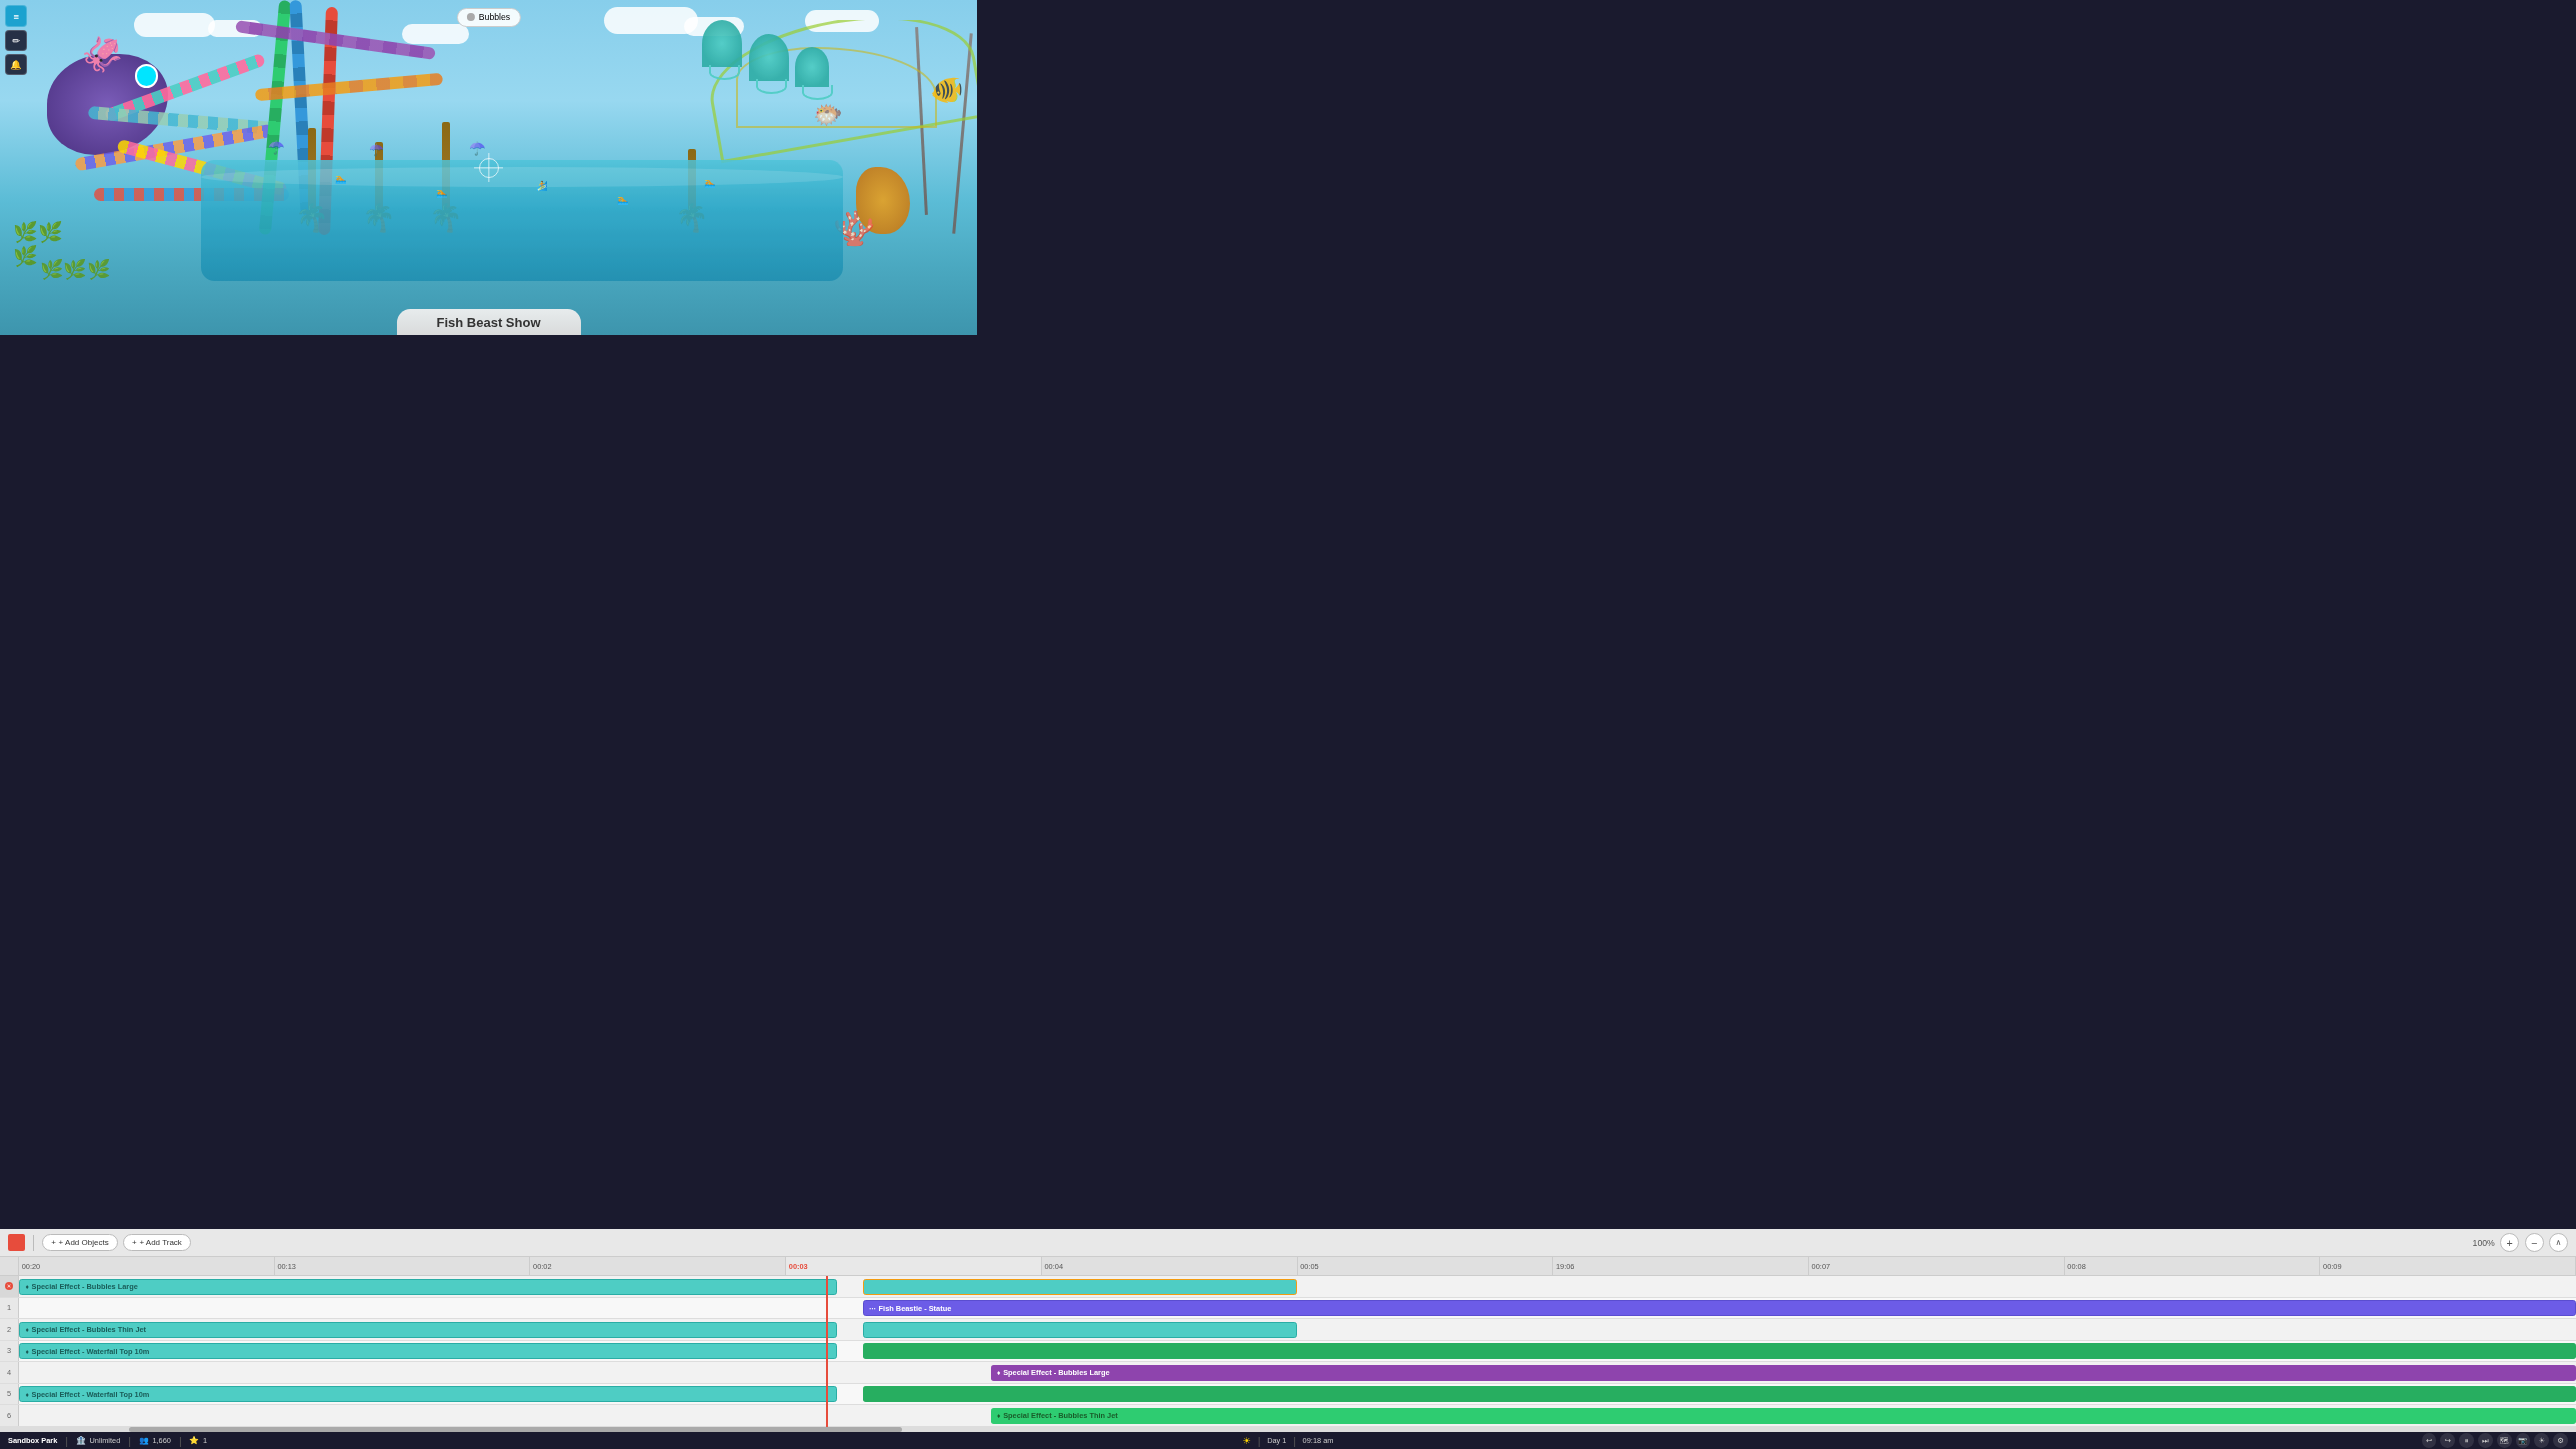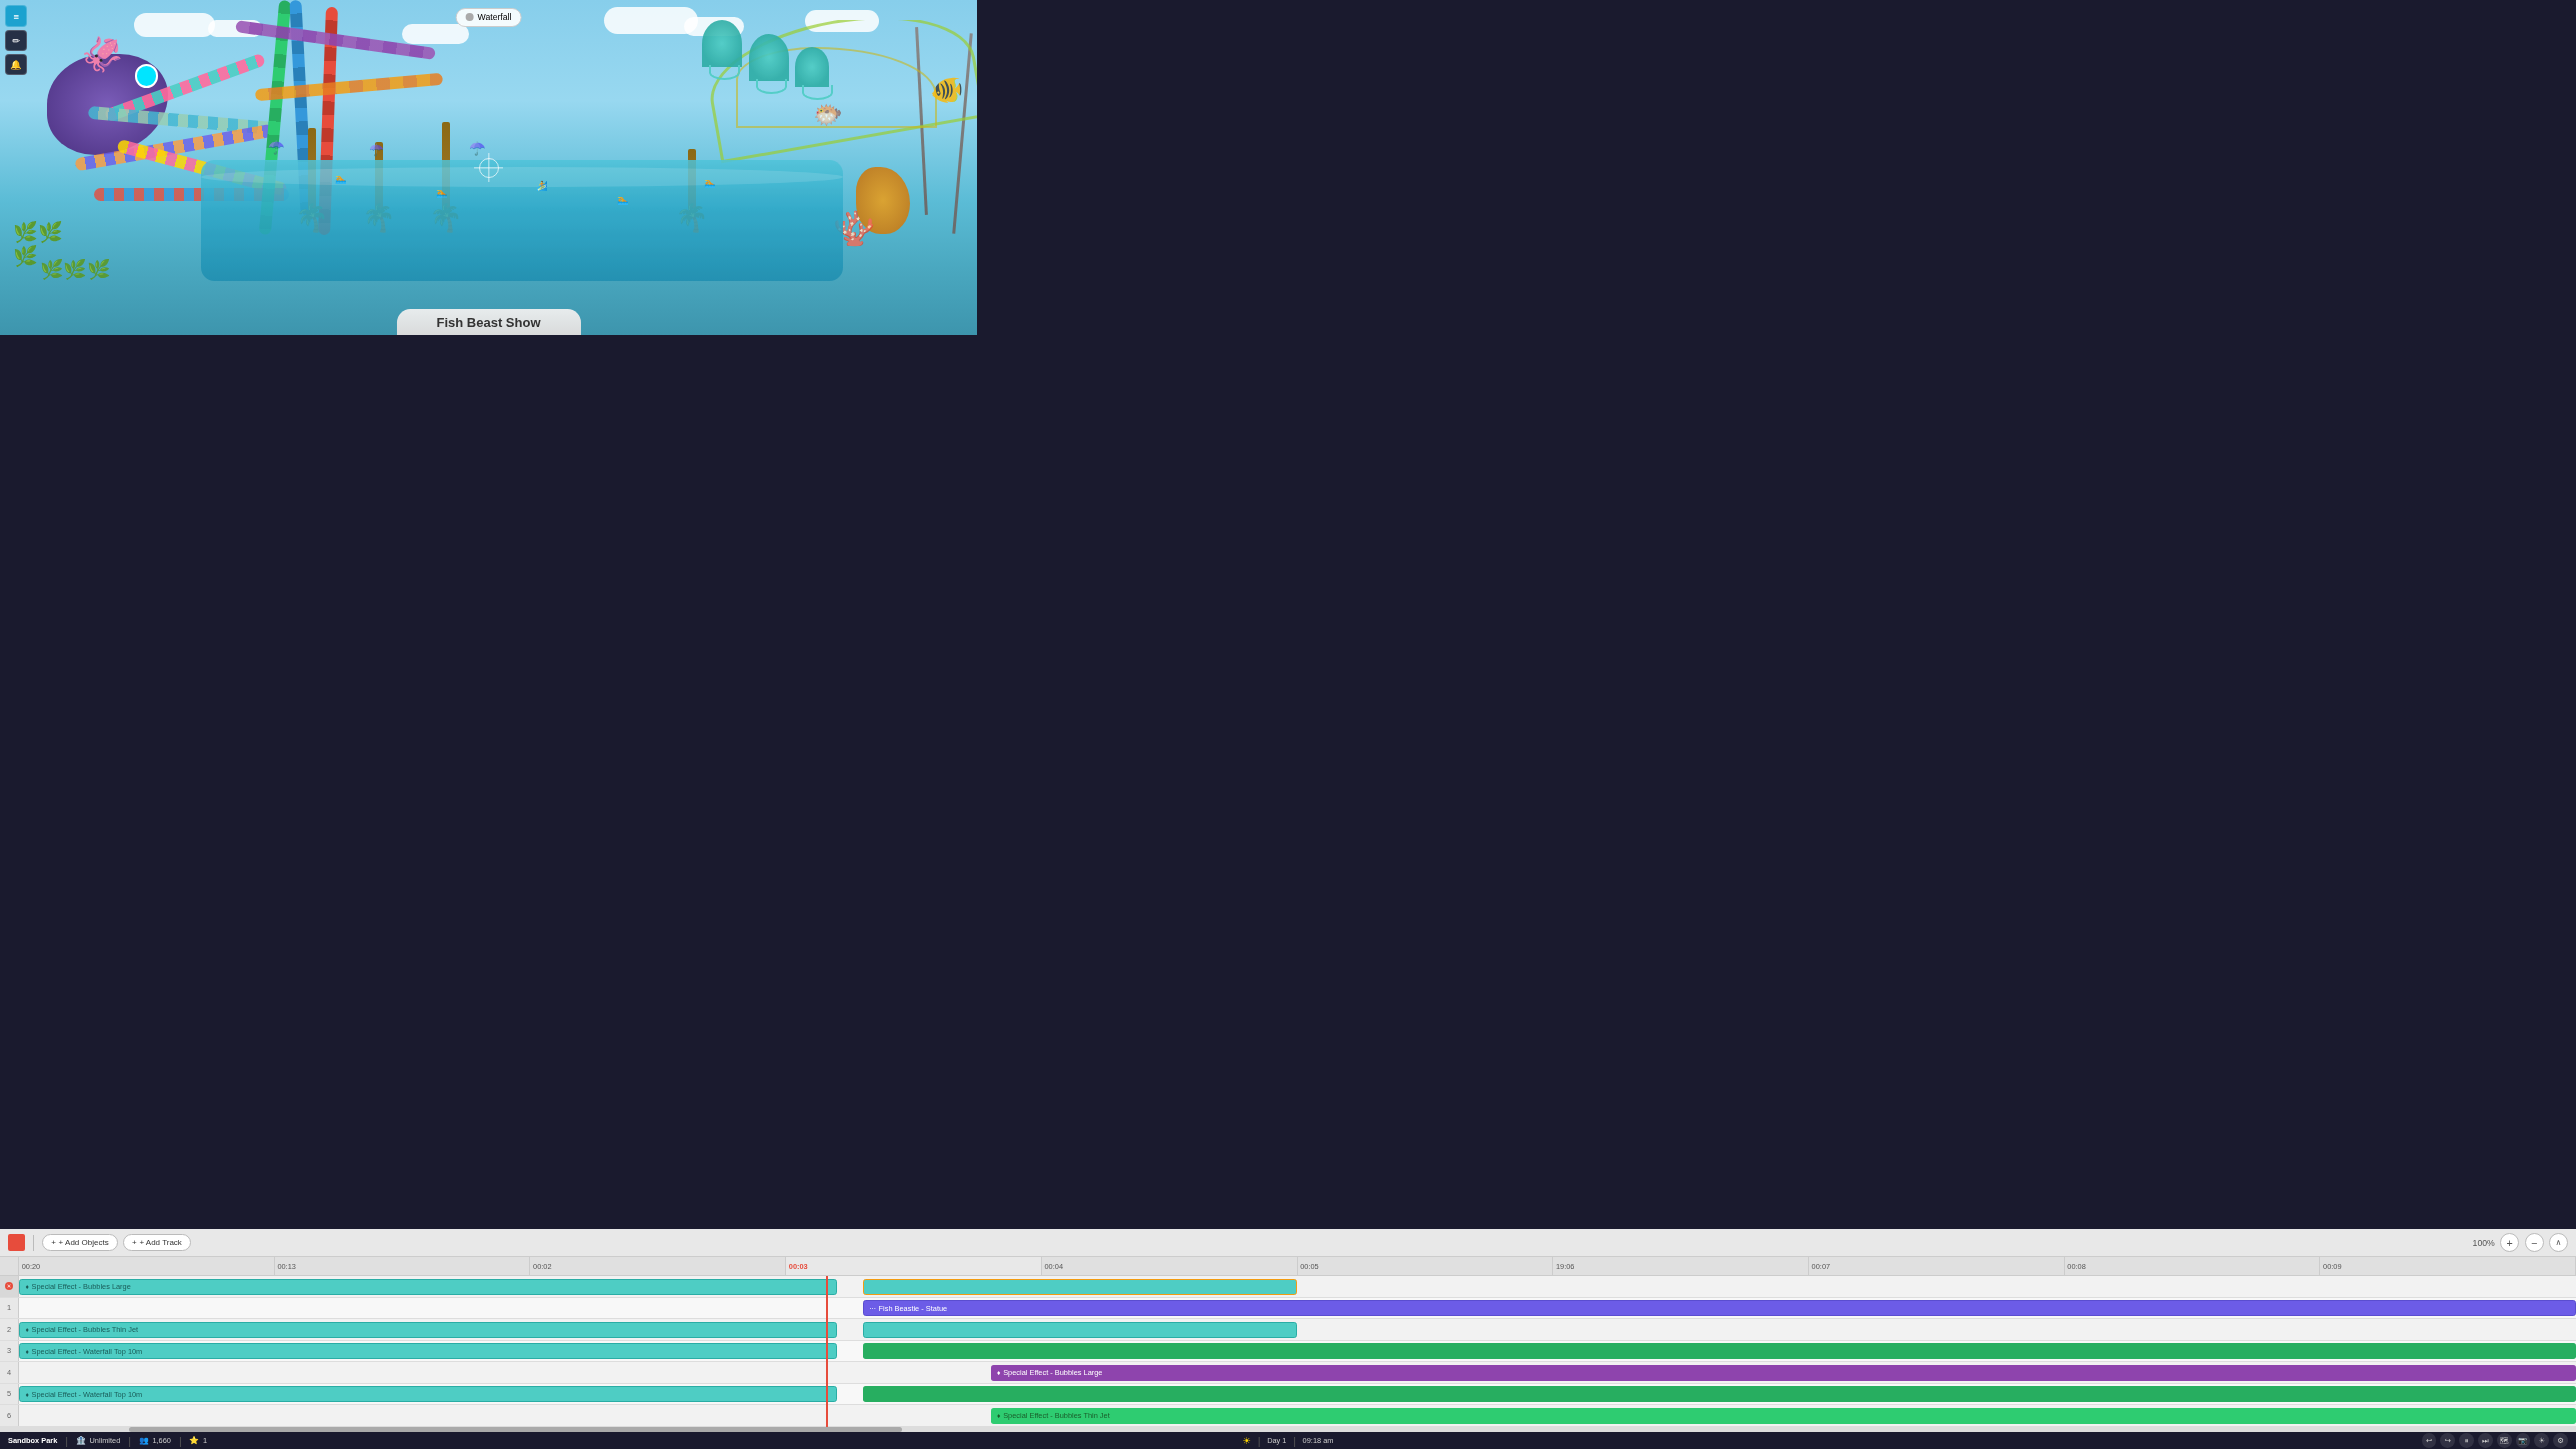--- a/index.html
+++ b/index.html
@@ -300,20 +300,21 @@
       height: 16px;
       border-radius: 2.7px;
       display: flex; align-items: center;
       padding: 0 5.4px;
       font-size: 7.4px;
       white-space: nowrap;
       overflow: hidden;
       text-overflow: ellipsis;
       border: 1.3px solid transparent;
       cursor: pointer;
+      font-weight: bold;
     }
     .track-segment .seg-icon {
       margin-right: 2.7px;
       font-size: 6.7px;
     }
 
     
     .seg-special-effect {
       background: #4ecdc4;
       color: #1a5c58;
@@ -474,21 +475,21 @@
   <div class="center-crosshair"></div>
 
   <div class="top-left-icons">
     <div class="ui-icon-btn active">≡</div>
     <div class="ui-icon-btn">✏</div>
     <div class="ui-icon-btn">🔔</div>
   </div>
 
   <div class="heatmaps-btn">
     <div class="heatmaps-dot"></div>
-    <span>Waterfall</span>
+    <span>Bubbles</span>
   </div>
 
   <div class="show-title-banner">
     <span>Fish Beast Show</span>
   </div>
 </div>
 
 <div id="timeline-panel">
 
   <div class="timeline-toolbar">

